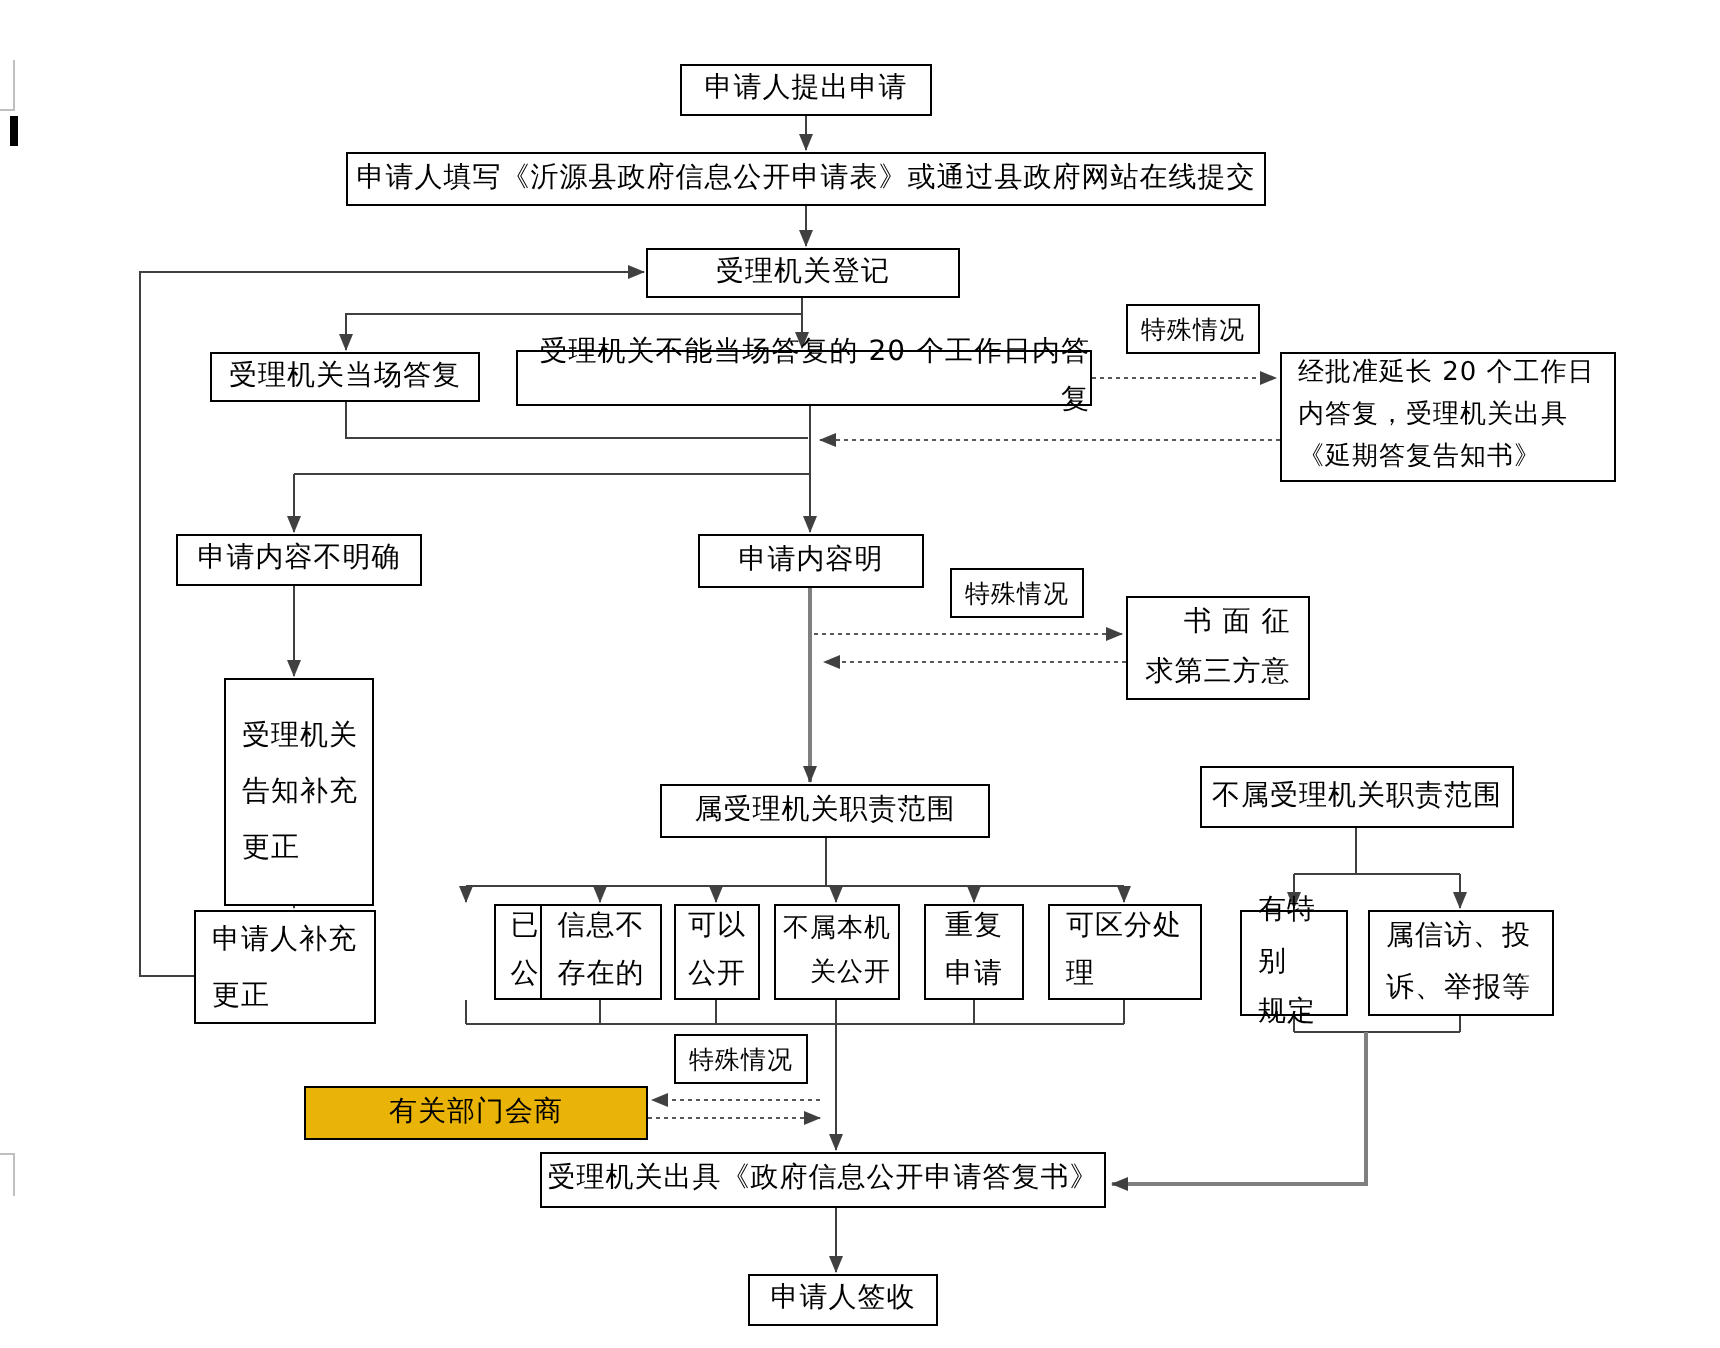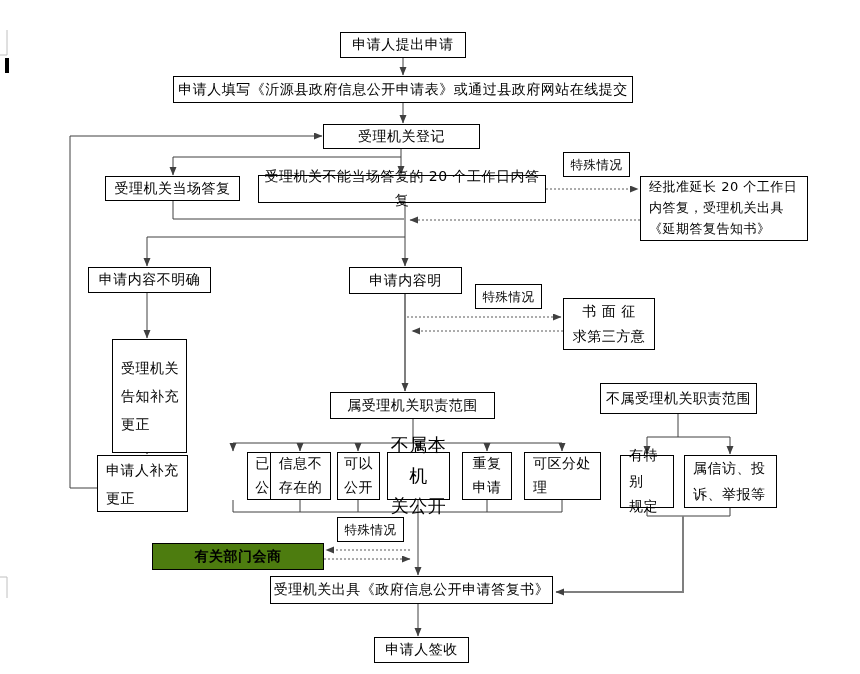--- a/index.html
+++ b/index.html
@@ -5,21 +5,21 @@
 <style>
   html,body{margin:0;padding:0;background:#ffffff;}
   #canvas{
     position:relative;width:860px;height:674px;background:#ffffff;overflow:hidden;
     font-family:"DejaVu Sans","Liberation Sans",sans-serif;color:#000;
   }
   #connectors{position:absolute;left:0;top:0;width:860px;height:674px;}
   .node{
     position:absolute;box-sizing:border-box;border:1px solid #000;background:#fff;
     display:flex;flex-direction:column;align-items:center;justify-content:center;
-    text-align:center;font-size:14px;line-height:1.7;white-space:pre-line;
+    text-align:right;font-size:14px;line-height:1.7;white-space:pre-line;
     letter-spacing:0.5px;
   }
   .node.left{align-items:flex-start;text-align:left;padding-left:8px;padding-right:3px;}
 </style>
 </head>
 <body>
 
 <div id="canvas">
   <svg id="connectors" viewBox="0 0 860 674" xmlns="http://www.w3.org/2000/svg">
     <defs>
@@ -96,28 +96,28 @@
       <div class="node left" style="left: 97px; top: 455px; width: 91px; height: 57px; line-height: 2; border-color: rgb(0, 0, 0); background: rgb(255, 255, 255);">申请人补充
 更正</div>
       <div class="node" style="left: 330px; top: 392px; width: 165px; height: 27px; border-color: rgb(0, 0, 0); background: rgb(255, 255, 255);">属受理机关职责范围</div>
       <div class="node" style="left: 600px; top: 383px; width: 157px; height: 31px; border-color: rgb(0, 0, 0); background: rgb(255, 255, 255);">不属受理机关职责范围</div>
       <div class="node" style="left: 203px; top: 452px; width: 60px; height: 48px; border-color: rgb(0, 0, 0); background: rgb(255, 255, 255); margin-left: 44px;">已主动
 公开的</div>
       <div class="node" style="left: 270px; top: 452px; width: 61px; height: 48px; border-color: rgb(0, 0, 0); background: rgb(255, 255, 255);">信息不
 存在的</div>
       <div class="node" style="left: 337px; top: 452px; width: 43px; height: 48px; border-color: rgb(0, 0, 0); background: rgb(255, 255, 255);">可以
 公开</div>
-      <div class="node" style="left: 387px; top: 452px; width: 63px; height: 48px; font-size: 18px; border-color: rgb(0, 0, 0); background: rgb(255, 255, 255);">不属本机
+      <div class="node" style="left: 387px; top: 452px; width: 63px; height: 48px; font-size: 13px; border-color: rgb(0, 0, 0); background: rgb(255, 255, 255);">不属本机
 关公开</div>
       <div class="node" style="left: 462px; top: 452px; width: 50px; height: 48px; border-color: rgb(0, 0, 0); background: rgb(255, 255, 255);">重复
 申请</div>
       <div class="node left" style="left: 524px; top: 452px; width: 77px; height: 48px; border-color: rgb(0, 0, 0); background: rgb(255, 255, 255);">可区分处
 理</div>
       <div class="node left" style="left: 620px; top: 455px; width: 54px; height: 53px; line-height: 1.85; border-color: rgb(0, 0, 0); background: rgb(255, 255, 255);">有特别
 规定</div>
       <div class="node left" style="left: 684px; top: 455px; width: 93px; height: 53px; line-height: 1.85; border-color: rgb(0, 0, 0); background: rgb(255, 255, 255);">属信访、投
 诉、举报等</div>
       <div class="node" style="left: 337px; top: 517px; width: 67px; height: 25px; font-size: 12.5px; border-color: rgb(0, 0, 0); background: rgb(255, 255, 255);">特殊情况</div>
-      <div class="node" style="left: 152px; top: 543px; width: 172px; height: 27px; border-color: rgb(0, 0, 0); background: #4d7c0f; font-weight: bold;">有关部门会商</div>
+      <div class="node" style="left: 152px; top: 543px; width: 172px; height: 27px; border-color: rgb(0, 0, 0); background: #eab308;">有关部门会商</div>
       <div class="node" style="left: 270px; top: 576px; width: 283px; height: 28px; border-color: rgb(0, 0, 0); background: rgb(255, 255, 255);">受理机关出具《政府信息公开申请答复书》</div>
       <div class="node" style="left: 374px; top: 637px; width: 95px; height: 26px; border-color: rgb(0, 0, 0); background: rgb(255, 255, 255);">申请人签收</div>
     </div>
 </div>
 
 </body></html>

